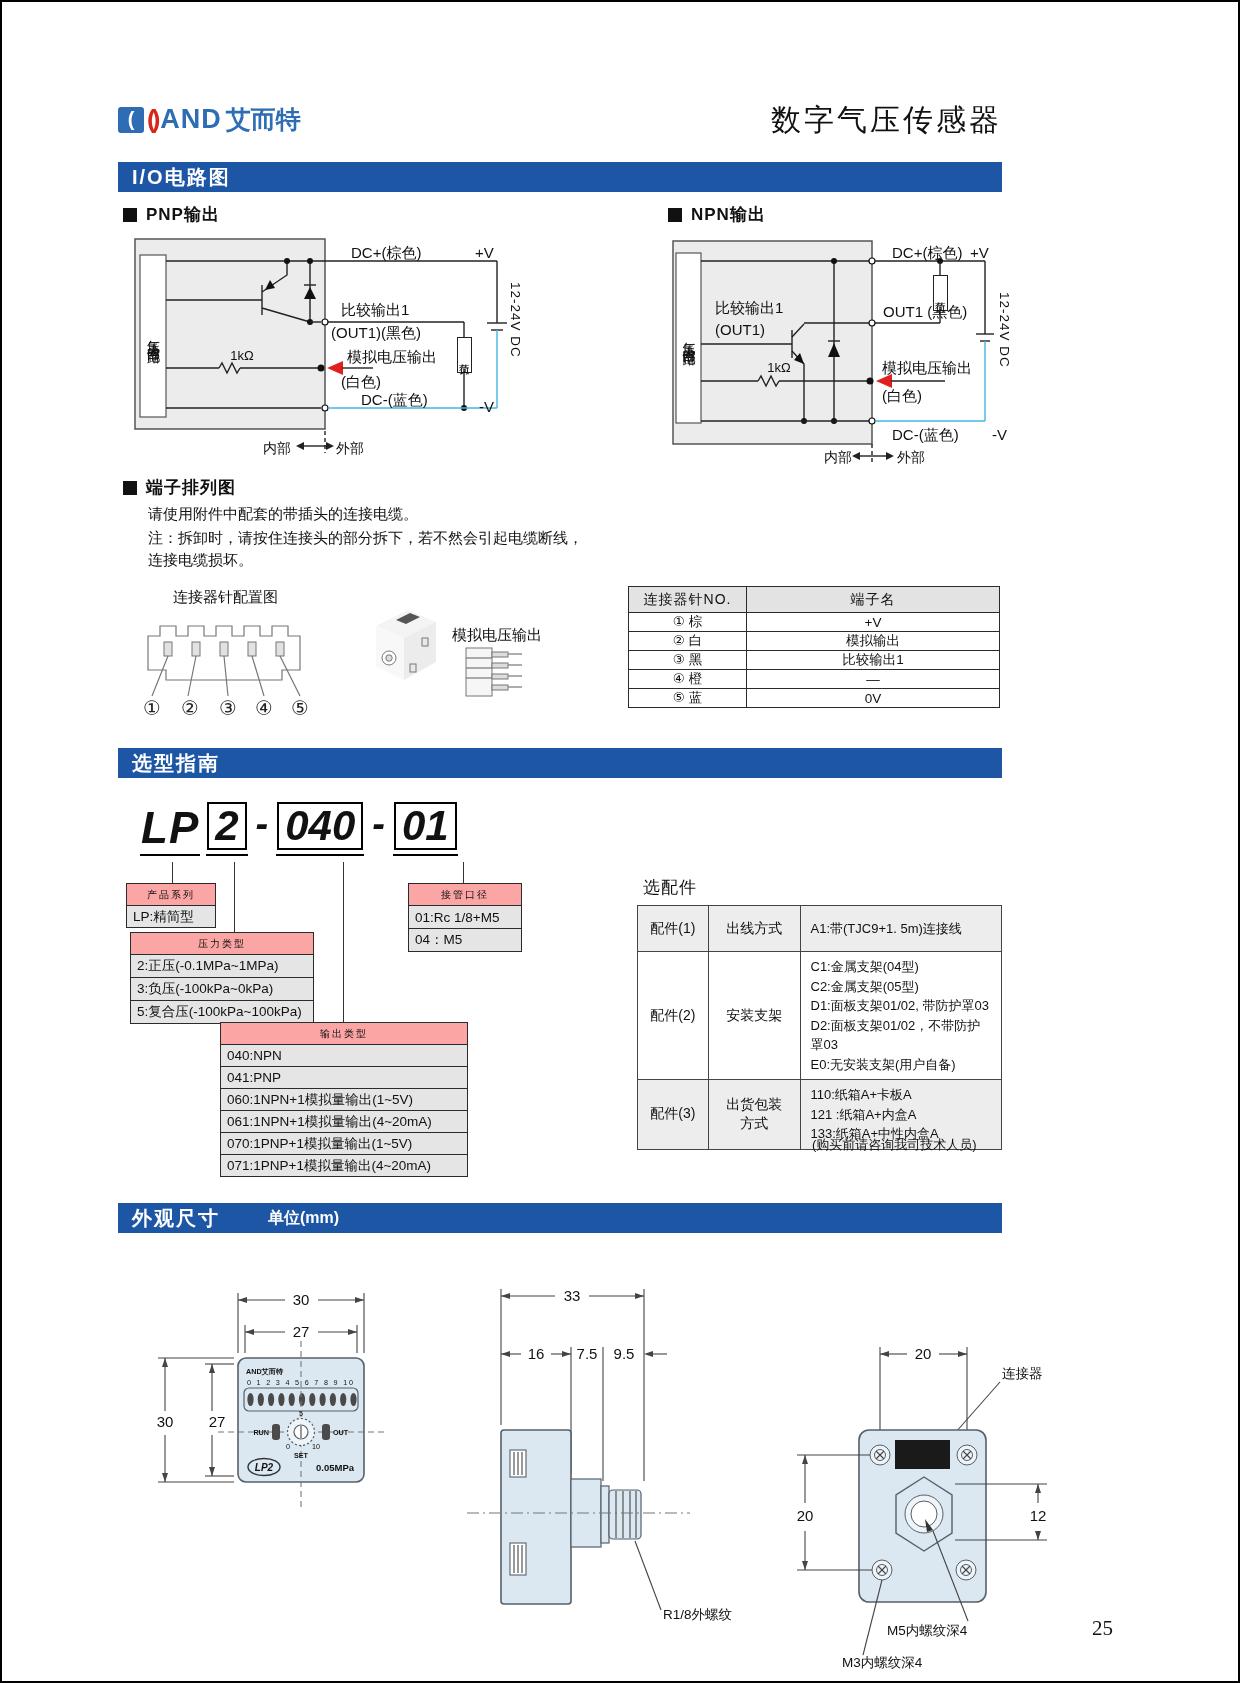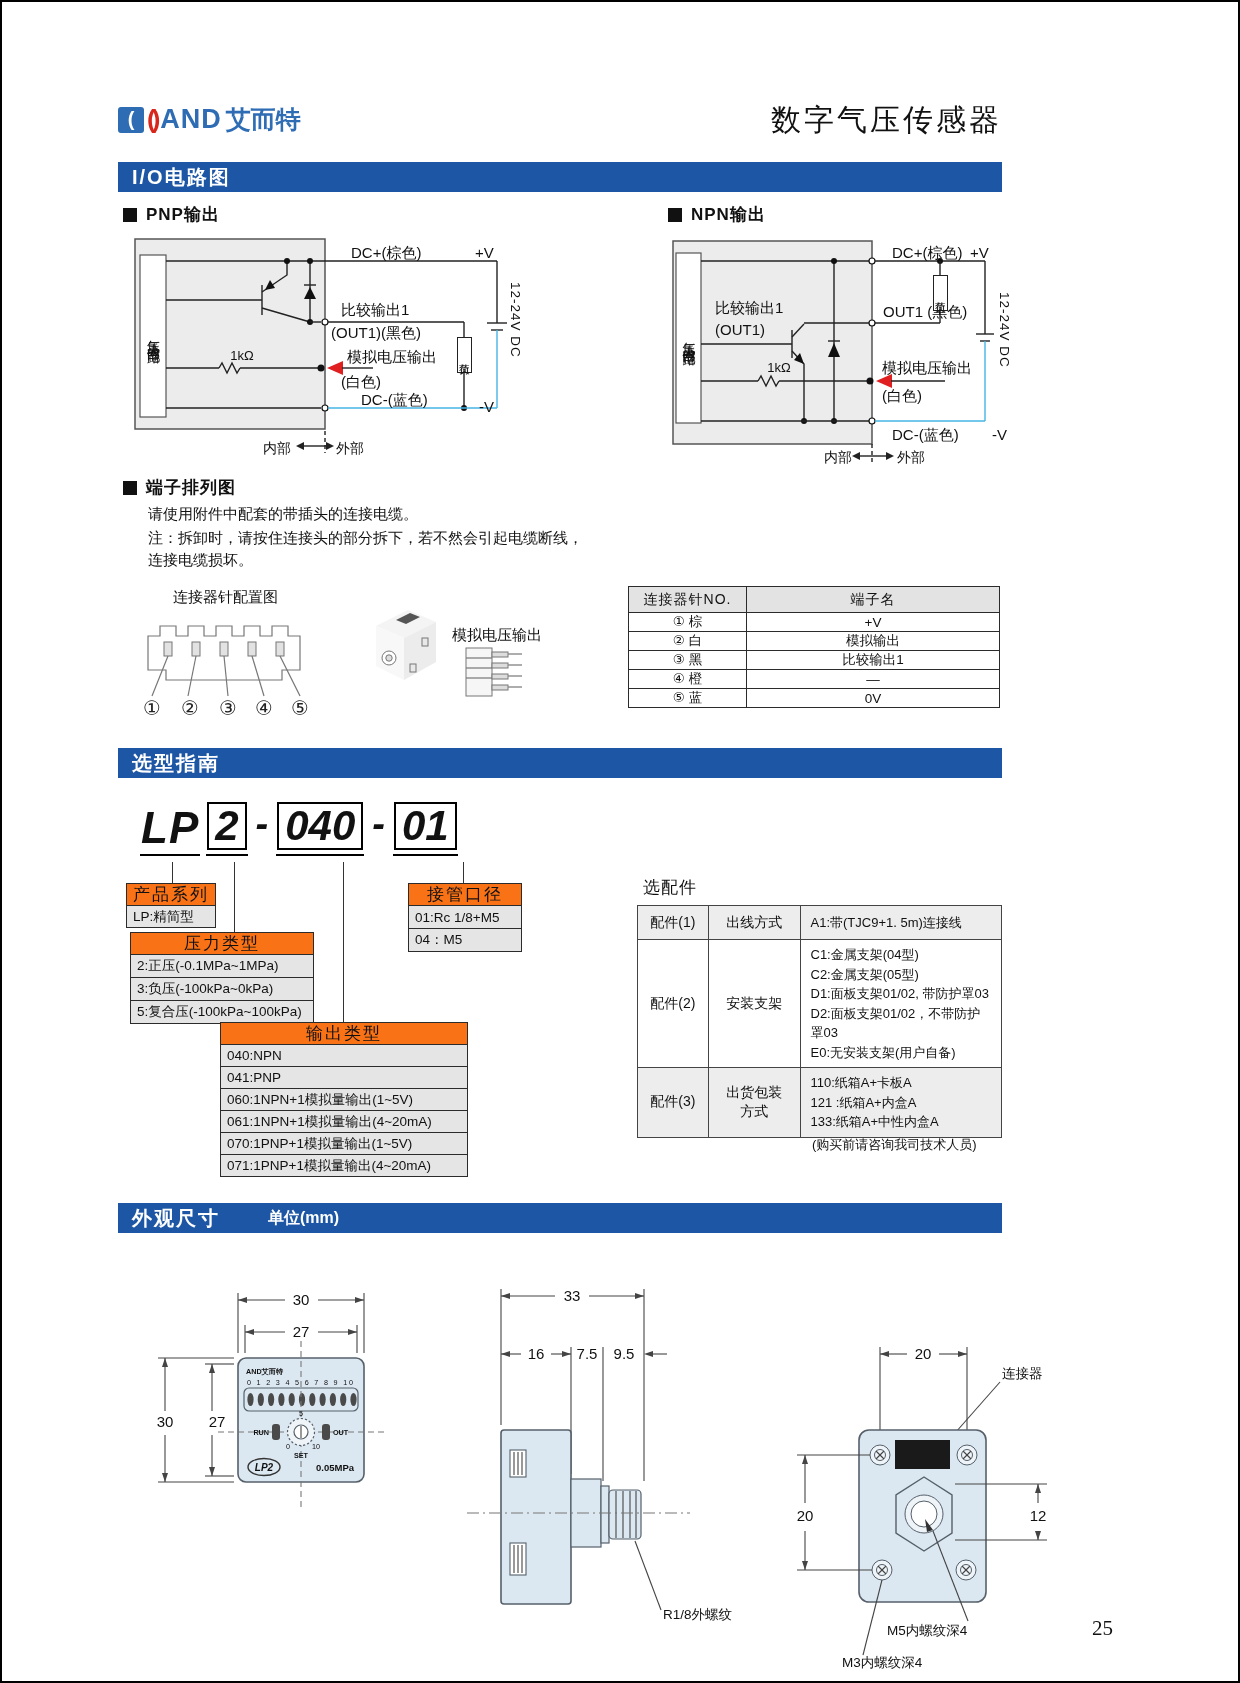--- a/index.html
+++ b/index.html
@@ -45,21 +45,21 @@
 
   
   .mcode{position:absolute;display:flex;align-items:flex-end;font-style:italic;font-weight:900}
   .useg{display:inline-block;border-bottom:2.5px solid #000;padding:0 1px 4px 1px;margin-right:6px}
   .mbig{font-size:44px;line-height:1.0;letter-spacing:1px}
   .mbox{display:inline-block;border:2.5px solid #000;padding:0 6px;font-size:42px;line-height:1.05}
   .mdash{font-size:38px;font-weight:900;margin:0 8px 10px 2px}
   .leader{position:absolute;border-left:1.5px solid #333;width:0}
 
   .mtab{position:absolute;border:1.5px solid #2b2b2b;background:#fff;box-sizing:border-box}
-  .mtab .hd{background:#f97316;border-bottom:1.2px solid #2b2b2b;text-align:center;font-size:17px;
+  .mtab .hd{background:#fca5a5;border-bottom:1.2px solid #2b2b2b;text-align:center;font-size:10px;
     letter-spacing:2px;display:flex;align-items:center;justify-content:center}
   .mtab .rw{border-bottom:1.2px solid #2b2b2b;font-size:13.5px;display:flex;align-items:center;padding:0 6px;white-space:nowrap;background:#e5e5e5}
   .mtab .rw:last-child{border-bottom:none}
 
   .acct{position:absolute;border-collapse:collapse}
   .acct td{border:1.2px solid #444;font-size:14px;text-align:center;vertical-align:middle}
   .acct td.opt{text-align:left;font-size:13px;padding:5px 10px;line-height:1.5;white-space:pre-line}
   .acct td.nm2{white-space:pre-line;line-height:1.35}
   .acct tr.g td{background:#ededed}
   .accnote{position:absolute;font-size:13px;white-space:nowrap}
@@ -380,21 +380,21 @@
   </div>
 
   <div class="acchead" style="left:643px;top:876px">选配件</div>
   <table class="acct" style="left:637px;top:905px;width:365px">
     <colgroup>
         <col style="width:71px">
         <col style="width:92px">
         <col style="width:202px">
       </colgroup>
     <tbody>
-        <tr class="g" style="height:34px">
+        <tr class="g" style="height:46px">
       <td>配件(1)</td>
       <td>出线方式</td>
       <td class="opt">A1:带(TJC9+1. 5m)连接线</td>
     </tr>
     <tr style="height:112px">
       <td>配件(2)</td>
       <td>安装支架</td>
       <td class="opt">C1:金属支架(04型)
 C2:金属支架(05型)
 D1:面板支架01/02, 带防护罩03

